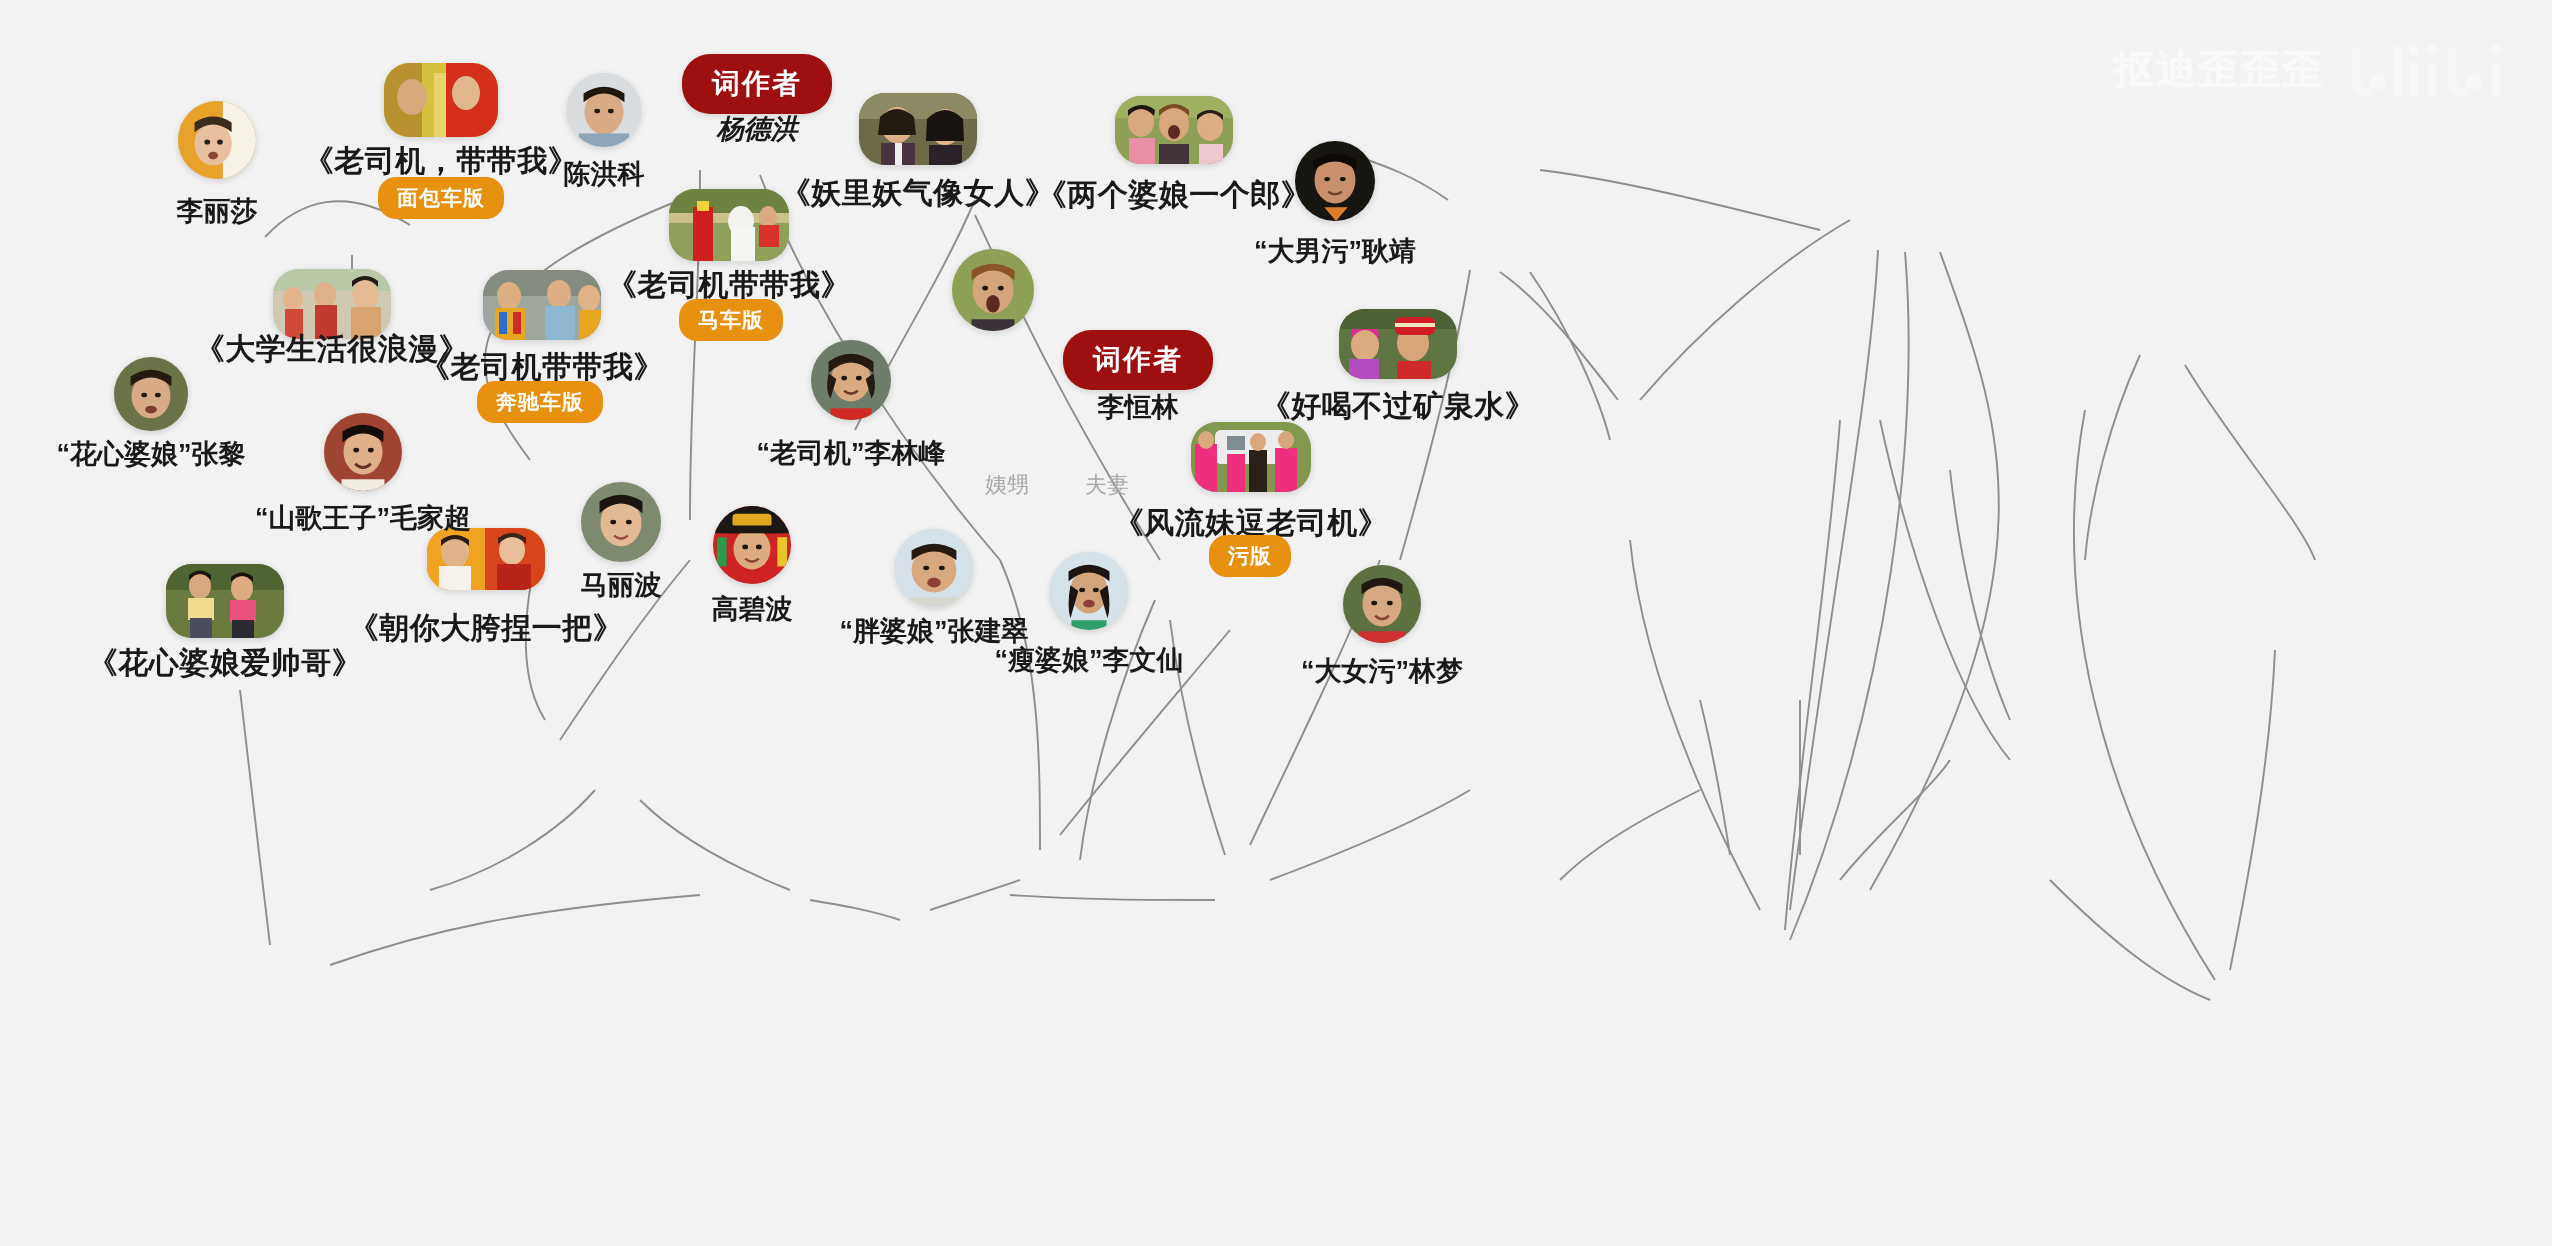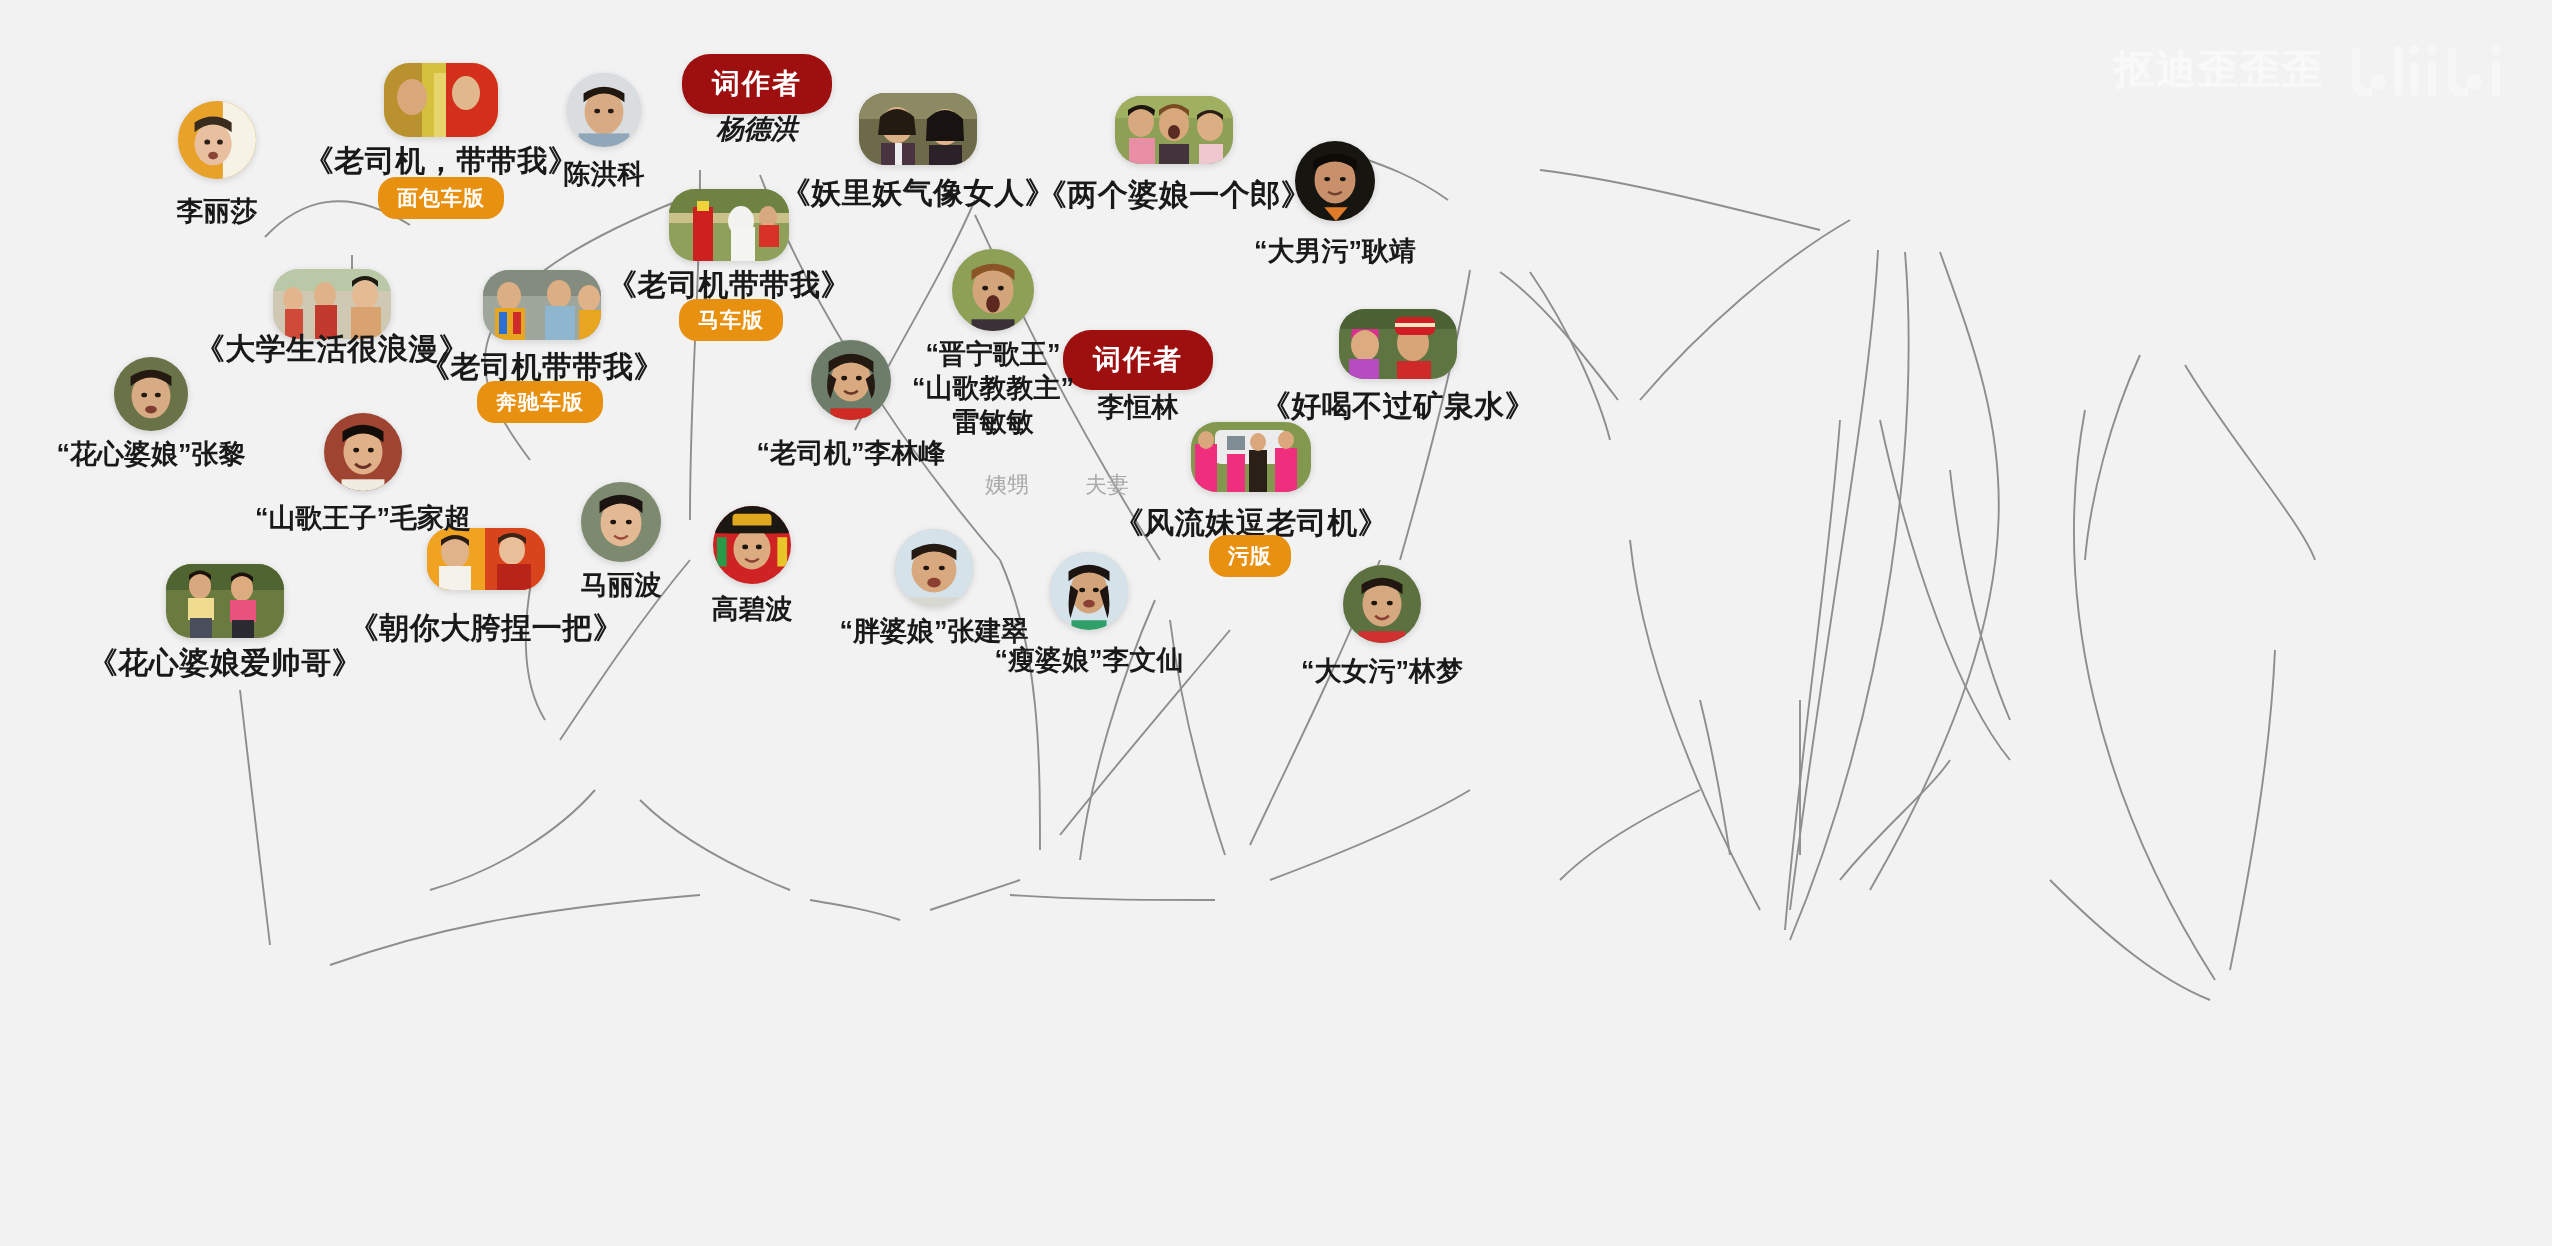--- a/index.html
+++ b/index.html
@@ -394,23 +394,20 @@
   <div class="lbl person" style="left:604px;top:157px;">陈洪科</div>
   <div class="lbl person" style="left:757px;top:112px;font-style:italic;">杨德洪</div>
   <div class="lbl title" style="left:918px;top:174px;">《妖里妖气像女人》</div>
   <div class="lbl title" style="left:1174px;top:176px;">《两个婆娘一个郎》</div>
   <div class="lbl person" style="left:1335px;top:234px;">“大男污”耿靖</div>
   <div class="lbl title" style="left:729px;top:266px;">《老司机带带我》</div>
   <div class="badge" style="left:731px;top:299px;">马车版</div>
   <div class="lbl title" style="left:332px;top:330px;">《大学生活很浪漫》</div>
   <div class="lbl title" style="left:542px;top:348px;">《老司机带带我》</div>
   <div class="badge" style="left:540px;top:381px;">奔驰车版</div>
-  <div class="lbl multi" style="left:993px;top:337px;white-space:pre-line;">“晋宁歌王”
-“山歌教教主”
-雷敏敏</div>
   <div class="lbl person" style="left:1138px;top:390px;">李恒林</div>
   <div class="lbl title" style="left:1398px;top:387px;">《好喝不过矿泉水》</div>
   <div class="lbl person" style="left:151px;top:437px;">“花心婆娘”张黎</div>
   <div class="lbl person" style="left:363px;top:501px;">“山歌王子”毛家超</div>
   <div class="lbl person" style="left:851px;top:436px;">“老司机”李林峰</div>
   <div class="lbl title" style="left:1251px;top:504px;">《风流妹逗老司机》</div>
   <div class="badge" style="left:1250px;top:535px;">污版</div>
   <div class="lbl person" style="left:621px;top:568px;">马丽波</div>
   <div class="lbl title" style="left:486px;top:609px;">《朝你大胯捏一把》</div>
   <div class="lbl person" style="left:752px;top:592px;">高碧波</div>

